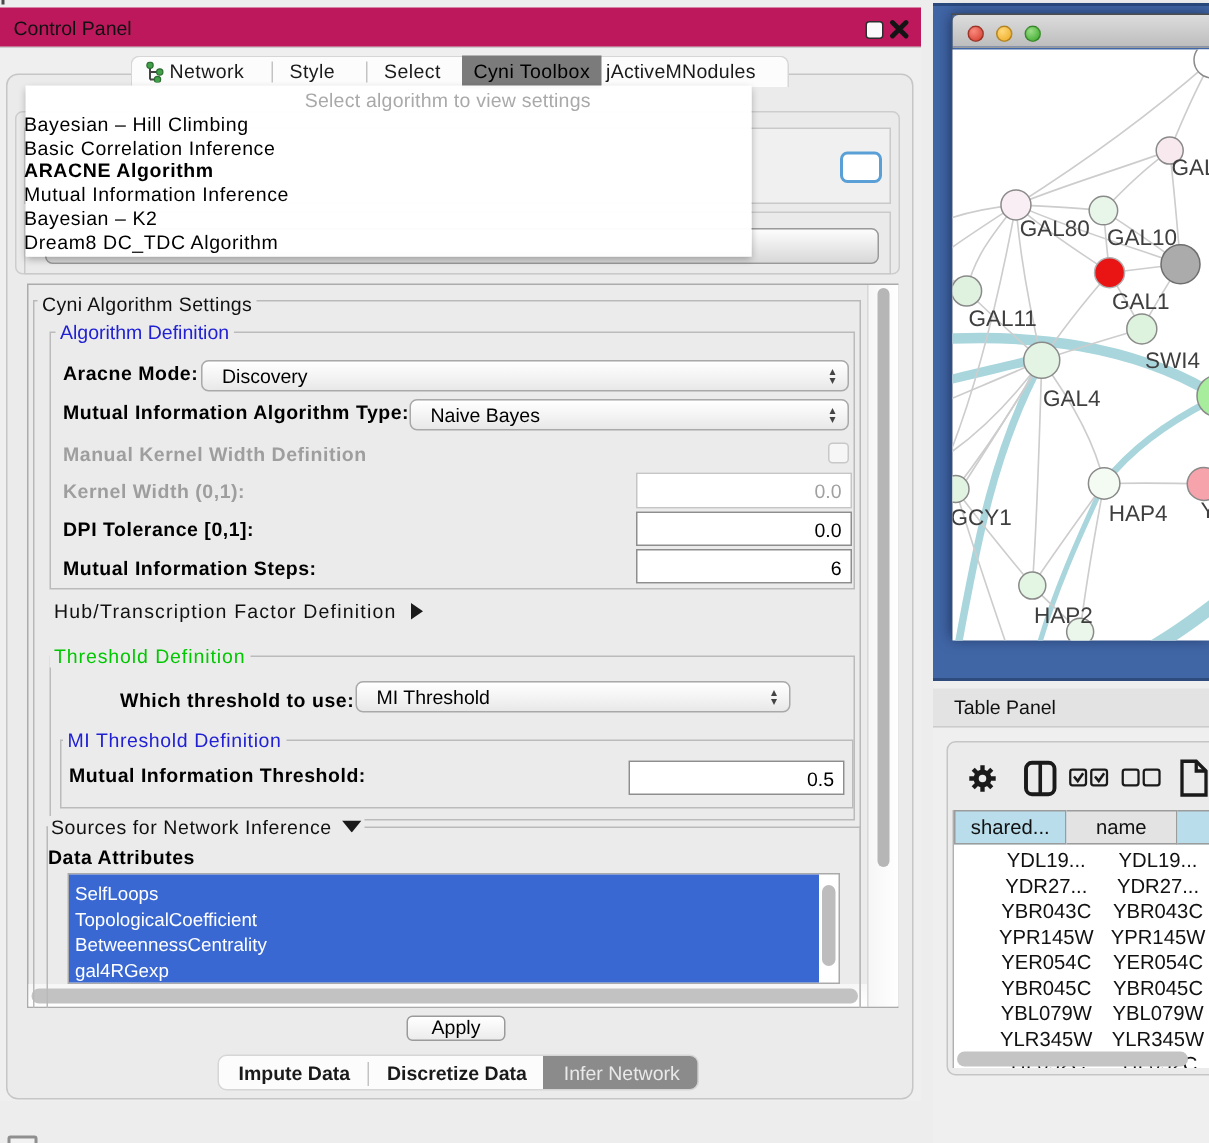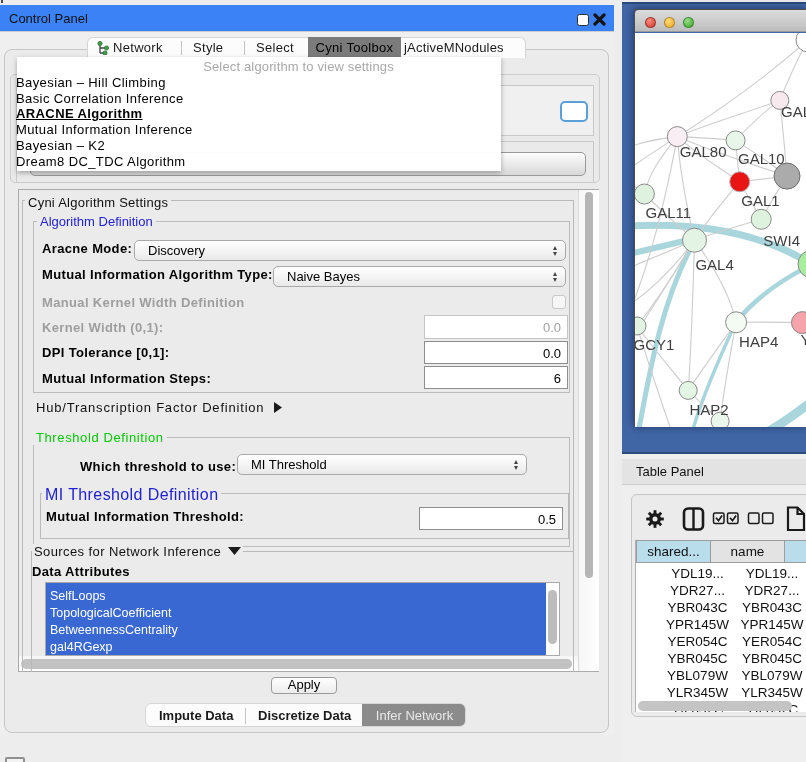--- a/index.html
+++ b/index.html
@@ -24,21 +24,21 @@
 .row .c1 { display:inline-block; width:75px; text-align:center; }
 .row .c2 { display:inline-block; width:74px; text-align:center; }
 .row .c3 { display:inline-block; width:22px; text-align:left; padding-left:3px; }
 </style>
 </head>
 <body>
 
 <div class="abs" style="left:1px;top:0;width:2px;height:3px;background:#4a4a4a;"></div>
 <div class="abs" id="cpwin" style="left:0;top:5px;width:614px;height:729px;background:#efefef;">
 
-  <div class="abs" style="left:0;top:0;width:614px;height:27px;background:#3b82f6;border-bottom:1px solid #cccccc;">
+  <div class="abs" style="left:0;top:0;width:614px;height:27px;background:#be185d;border-bottom:1px solid #cccccc;">
     <div class="abs" style="left:9px;top:6px;font-size:13px;color:#111;">Control Panel</div>
     <div class="abs" style="left:577px;top:9px;width:12px;height:12px;border:1.5px solid #2e2e2e;border-radius:2.5px;background:#fbfbfb;"></div>
     <svg class="abs" style="left:593px;top:8px;" width="13" height="13" viewBox="0 0 13 13">
         <path d="M2 2 L11 11 M11 2 L2 11" stroke="#141414" stroke-width="3.2" stroke-linecap="round"></path>
       </svg>
   </div>
 
   <div class="abs" style="left:4px;top:44px;width:605px;height:684px;background:#ebebeb;border:1px solid #c6c6c6;border-radius:8px;"></div>
 
   <div class="abs" style="left:10px;top:69px;width:590px;height:109px;background:#eaeaea;border:1px solid #cdcdcd;border-radius:5px;"></div>
@@ -100,21 +100,21 @@
     </svg>
 
   <div class="abs" style="left:33px;top:432px;width:537px;height:110px;border:1px solid #bbb;"></div>
   <div class="abs" style="left:33px;top:425px;background:#ebebeb;padding:0 3px;font-size:13px;letter-spacing:0.6px;color:#00c800;">Threshold Definition</div>
   <div class="abs bold lbl" style="left:80px;top:453.5px;color:#000;">Which threshold to use:</div>
   <div class="combo" style="left:237px;top:449px;width:290px;height:21px;">
       <span style="margin-left:13px;">MI Threshold</span>
     </div>
 
   <div class="abs" style="left:40px;top:488px;width:529px;height:46px;border:1px solid #bbb;"></div>
-  <div class="abs" style="left:42px;top:481px;background:#ebebeb;padding:0 3px;font-size:16px;letter-spacing:0.4px;color:#2121d3;">MI Threshold Definition</div>
+  <div class="abs" style="left:42px;top:481px;background:#ebebeb;padding:0 3px;font-size:13px;letter-spacing:0.4px;color:#2121d3;">MI Threshold Definition</div>
   <div class="abs bold lbl" style="left:46px;top:504px;color:#000;">Mutual Information Threshold:</div>
   <div class="field" style="left:419px;top:502px;width:144px;height:23px;">0.5</div>
 
   <div class="abs" style="left:31px;top:546px;width:543px;height:121px;border:1px solid #b9b9b9;border-bottom:none;"></div>
   <div class="abs" style="left:32px;top:539px;background:#ebebeb;padding:0 2px;font-size:13px;letter-spacing:0.4px;color:#111;">Sources for Network Inference <svg width="13" height="8" style="margin-left:3px;vertical-align:1px;">
         <path d="M0 0 L13 0 L6.5 8 Z" fill="#1a1a1a"></path>
       </svg></div>
   <div class="abs bold lbl" style="left:32px;top:558.5px;color:#000;">Data Attributes</div>
 
   <div class="abs" style="left:45px;top:577px;width:515px;height:74px;background:#fff;border:1px solid #aaa;"></div>
@@ -134,21 +134,21 @@
     <div class="abs" style="left:216px;top:0;width:105px;height:24px;background:#8b8b8b;text-align:center;line-height:23px;font-size:13px;color:#e9e9e9;">Infer Network</div>
   </div>
 </div>
 
 <div class="abs" style="left:5px;top:757px;width:20px;height:16px;border:2px solid #8f8f8f;border-radius:2px;background:#f2f2f2;"></div>
 
 <div class="abs" style="left:17px;top:57px;width:484px;height:114px;background:rgba(255,255,255,0.97);box-shadow:0 2px 5px rgba(0,0,0,0.3);">
   <div class="abs" style="left:0;top:2px;width:563px;text-align:center;font-size:13px;letter-spacing:0.15px;color:#a9a9a9;">Select algorithm to view settings</div>
   <div class="abs pitem" style="top:17.6px;">Bayesian – Hill Climbing</div>
   <div class="abs pitem" style="top:33.5px;">Basic Correlation Inference</div>
-  <div class="abs pitem" style="top:49.3px;text-decoration:underline;"><span class="bold">ARACNE Algorithm</span></div>
+  <div class="abs pitem" style="top:49.3px;"><span class="bold">ARACNE Algorithm</span></div>
   <div class="abs pitem" style="top:65.2px;">Mutual Information Inference</div>
   <div class="abs pitem" style="top:81.0px;">Bayesian – K2</div>
   <div class="abs pitem" style="top:96.8px;">Dream8 DC_TDC Algorithm</div>
 </div>
 
 <div class="abs" style="left:622px;top:2px;width:184px;height:452px;background:#4166a6;border-top:2px solid #2a4a7e;border-bottom:2px solid #2e4b7e;"></div>
 
 <div class="abs" style="left:634px;top:9px;width:172px;height:417px;border-left:1px solid #4c4c4c;border-top:1px solid #4c4c4c;box-shadow:0 0 9px rgba(5,15,45,0.6);">
   <div class="abs" style="left:0;top:0;width:172px;height:22px;background:linear-gradient(#dcdcdc,#bdbdbd);border-bottom:1px solid #9a9a9a;border-radius:4px 0 0 0;">
     <div class="abs light" style="left:10px;top:6.5px;width:11px;height:11px;border-radius:50%;background:radial-gradient(circle at 35% 30%, #f98b7e, #d3392b);border:0.5px solid rgba(90,20,10,0.5);"></div>

